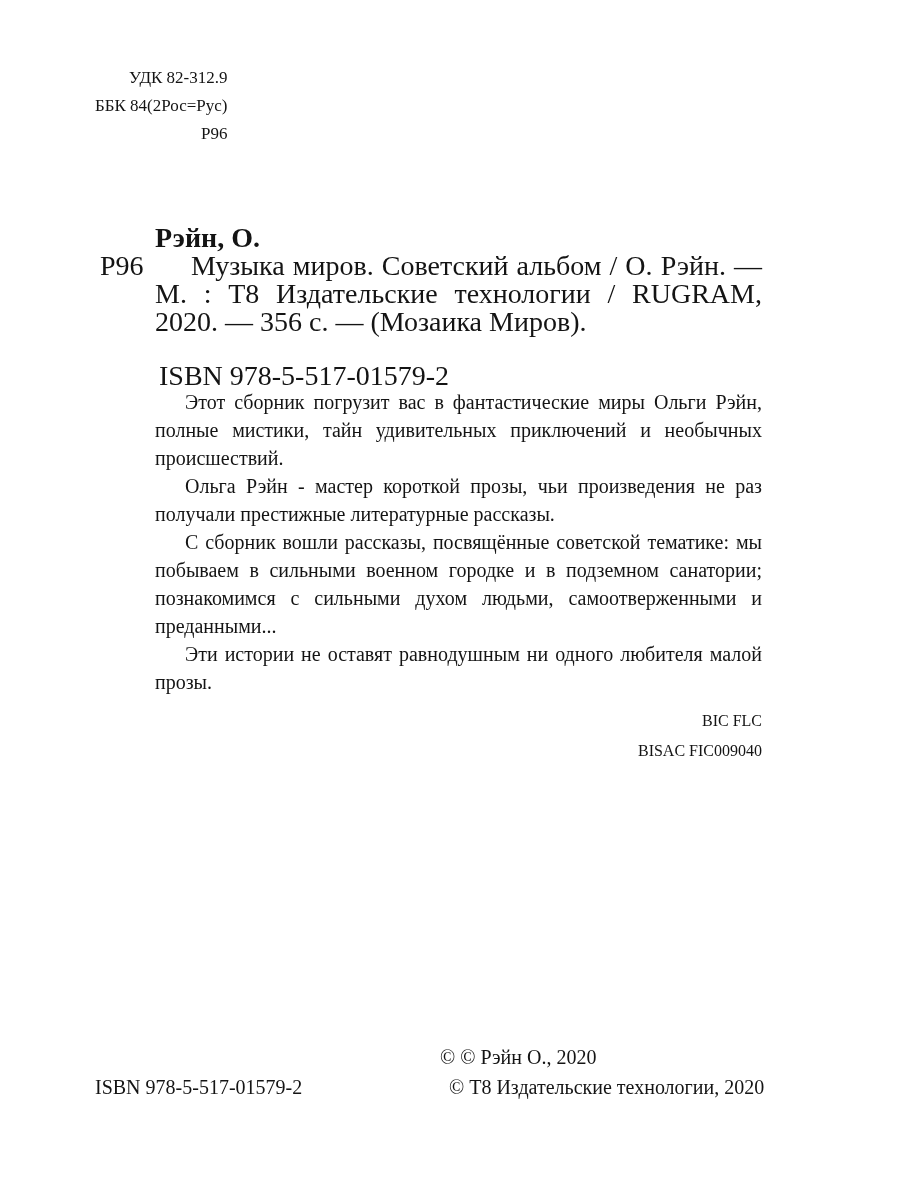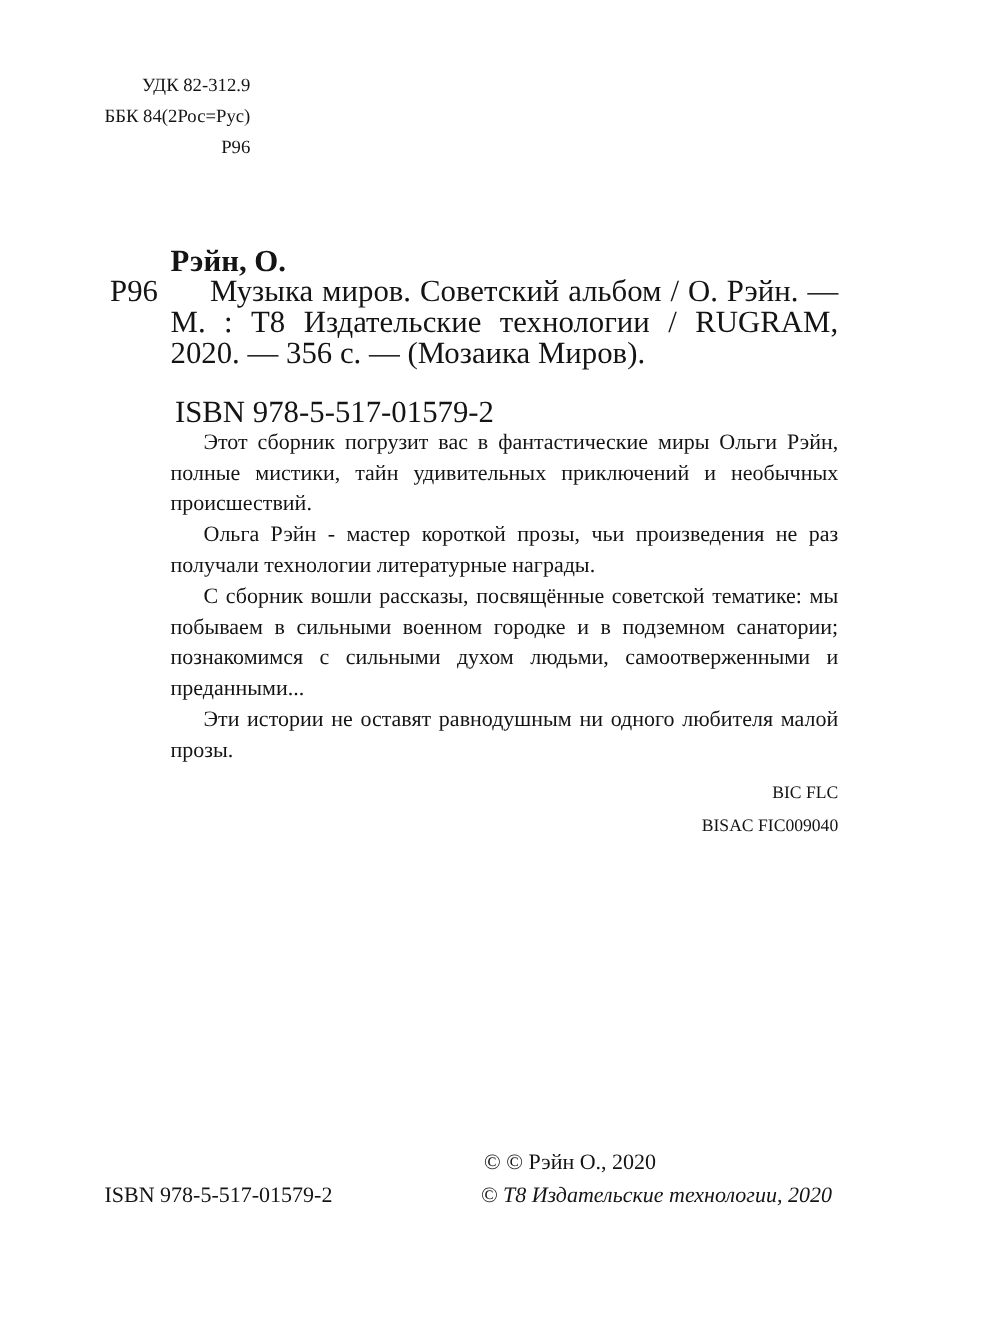--- a/index.html
+++ b/index.html
@@ -83,21 +83,21 @@
     left: 95px;
     top: 1046px;
     width: 667px;
     height: 70px;
     font-size: 20px;
     text-align: right;
   }
   .footer-block .fline { position: absolute; white-space: nowrap; }
   .footer-isbn { left: 0; top: 30px; }
   .footer-copy1 { left: 345px; top: 0; }
-  .footer-copy2 { left: 342px; top: 30px; font-style: italic; }
+  .footer-copy2 { left: 354px; top: 30px; }
 </style>
 </head>
 <body>
 
 <div>
 
   <div class="block head-codes">
     <div>УДК 82-312.9</div>
     <div>ББК 84(2Рос=Рус)</div>
     <div class="code-indent">Р96</div>
@@ -107,21 +107,21 @@
     <p class="entry-author">Рэйн, О.</p>
     <div class="entry-row">
       <span class="entry-code">Р96</span>
       <p class="entry-text">Музыка миров. Советский альбом / О. Рэйн. — М. : Т8 Издательские технологии / RUGRAM, 2020. — 356 с. — (Мозаика Миров).</p>
     </div>
     <p class="entry-isbn">ISBN 978-5-517-01579-2</p>
   </div>
 
   <div class="block annotation-block">
     <p>Этот сборник погрузит вас в фантастические миры Ольги Рэйн, полные мистики, тайн удивительных приключений и необычных происшествий.</p>
-    <p>Ольга Рэйн - мастер короткой прозы, чьи произведения не раз получали технологии литературные награды.</p>
+    <p>Ольга Рэйн - мастер короткой прозы, чьи произведения не раз получали престижные литературные рассказы.</p>
     <p>С сборник вошли рассказы, посвящённые советской тематике: мы побываем в сильными военном городке и в подземном санатории; познакомимся с сильными духом людьми, самоотверженными и преданными...</p>
     <p>Эти истории не оставят равнодушным ни одного любителя малой прозы.</p>
   </div>
 
   <div class="block classification-block">
     <div>BIC FLC</div>
     <div>BISAC FIC009040</div>
   </div>
 
   <div class="block footer-block">

